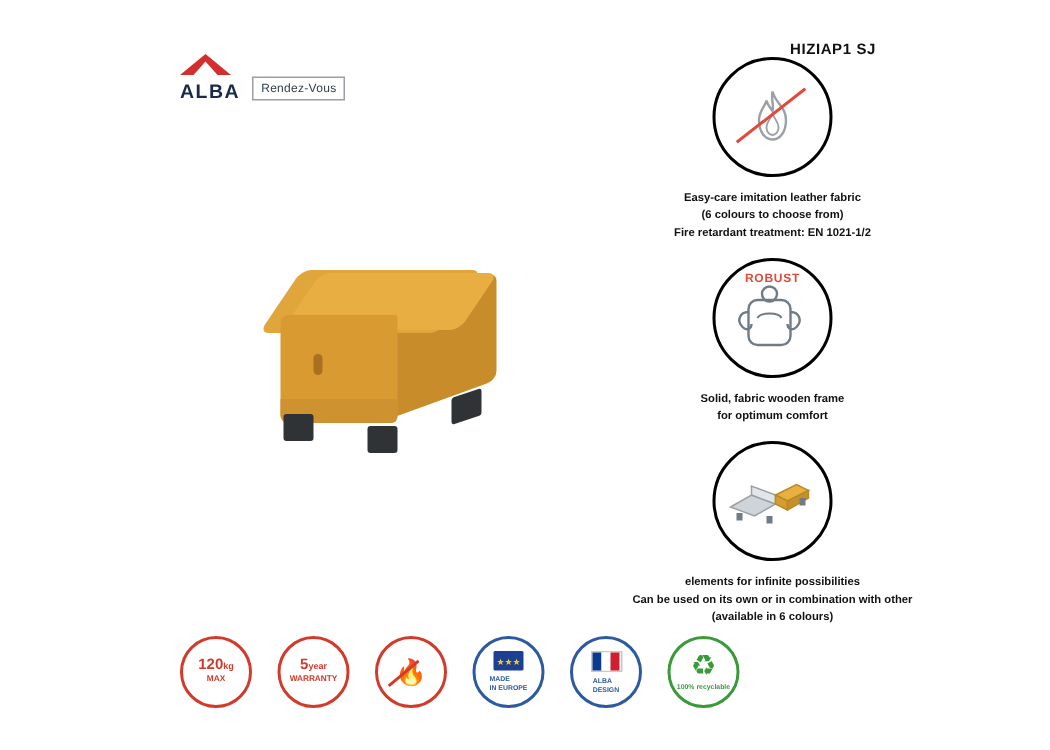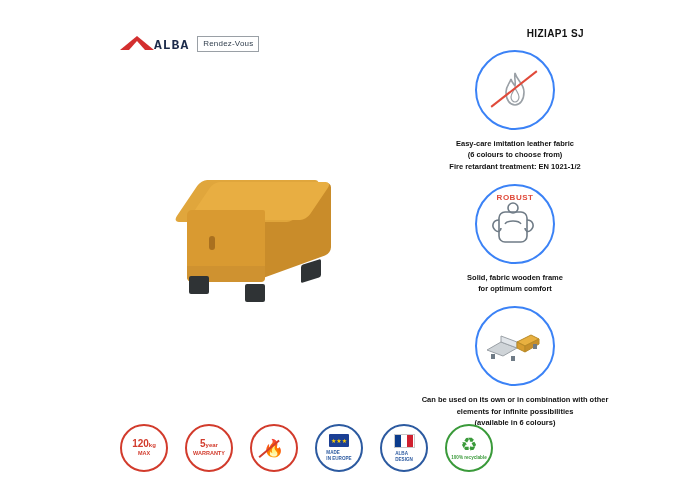--- a/index.html
+++ b/index.html
@@ -25,24 +25,22 @@
   .brand {
     position: absolute;
     left: 120px;
     top: 36px;
     display: flex;
     align-items: flex-end;
     gap: 8px;
   }
   .alba-logo {
     display: flex;
-    flex-direction: row;
-    align-items: center;
+    flex-direction: column;
     line-height: 1;
-    font-family: Liberation Mono, monospace;
   }
   .alba-mark {
     width: 34px;
     height: 16px;
     position: relative;
   }
   .alba-mark .tri {
     position: absolute;
     left: 0;
     top: 0;
@@ -168,31 +166,31 @@
   }
   .leg.l1 { left: 14px; top: 96px; }
   .leg.l2 { left: 70px; top: 104px; }
   .leg.l3 { left: 126px; top: 82px; transform: skewY(-18deg); }
   .leg.l4 { left: 66px; top: 70px; width: 14px; height: 14px; background: #3a3f41; }
 
   
   .features {
     position: absolute;
     left: 400px;
-    top: 50px;
+    top: 38px;
     width: 230px;
   }
   .feature {
     text-align: center;
     margin-bottom: 12px;
   }
   .badge {
     width: 76px;
     height: 76px;
-    border: 2px solid #3b82f6;
+    border: 2px solid #000000;
     border-radius: 50%;
     margin: 0 auto 8px auto;
     position: relative;
     background: #ffffff;
   }
   .feature-text {
     font-size: 7.5px;
     font-weight: bold;
     line-height: 1.5;
     color: #111111;
@@ -395,22 +393,22 @@
           <polygon points="24,34 24,28 40,34 40,40" fill="#e2e6ea" stroke="#9aa0a6" stroke-width="1"></polygon>
           <polygon points="40,34 54,27 62,31 48,38" fill="#e8b040" stroke="#b98a26" stroke-width="1"></polygon>
           <polygon points="40,34 40,40 48,44 48,38" fill="#d79c2f" stroke="#b98a26" stroke-width="1"></polygon>
           <polygon points="48,38 62,31 62,36 48,44" fill="#c78f2a" stroke="#b98a26" stroke-width="1"></polygon>
           <rect x="14" y="46" width="4" height="5" fill="#6f7b86"></rect>
           <rect x="34" y="48" width="4" height="5" fill="#6f7b86"></rect>
           <rect x="56" y="36" width="4" height="5" fill="#6f7b86"></rect>
         </svg>
       </div>
       <div class="feature-text">
+        <div>elements for infinite possibilities</div>
         <div>Can be used on its own or in combination with other</div>
-        <div>elements for infinite possibilities</div>
         <div>(available in 6 colours)</div>
       </div>
     </div>
 
   </div>
 
   <div class="bottom-row">
 
     <div class="picto">
       <div class="picto-line1"><span>120</span><span class="unit">kg</span></div>

